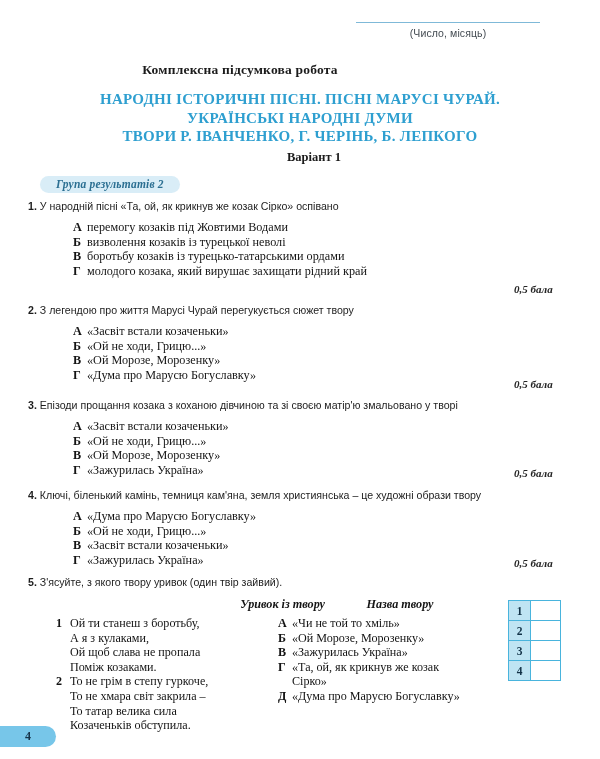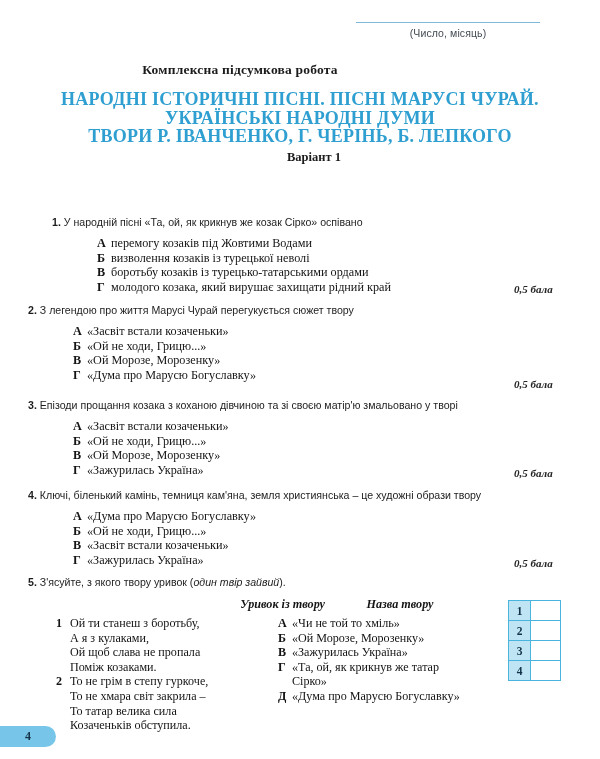--- a/index.html
+++ b/index.html
@@ -50,21 +50,21 @@
     font-weight: bold;
     color: #1b1b1b;
     letter-spacing: .2px;
   }
   .h-main {
     position: absolute;
     top: 90px;
     left: 0;
     width: 600px;
     text-align: center;
-    font-size: 18px;
+    font-size: 15px;
     font-weight: bold;
     color: #2e9fd0;
     line-height: 18.5px;
     letter-spacing: .25px;
   }
   .h-main div { white-space: nowrap; }
   .h-variant {
     position: absolute;
     top: 150px;
     left: 14px;
@@ -97,21 +97,21 @@
     width: 520px;
   }
   .q-stem {
     font-family: "Liberation Sans", "DejaVu Sans", sans-serif;
     font-size: 10.6px;
     color: #1d1d1d;
     line-height: 13px;
     white-space: nowrap;
   }
   .q-stem .q-num { font-weight: bold; }
-  .q-stem .q-em { font-style: italic; }
+  .q-stem .q-em { }
   .opts {
     margin-top: 7px;
     margin-left: 45px;
   }
   .opt {
     font-size: 12.2px;
     line-height: 14.6px;
     white-space: nowrap;
     color: #141414;
   }
@@ -213,22 +213,23 @@
   <div class="h-work">Комплексна підсумкова робота</div>
 
   <div class="h-main">
     <div>НАРОДНІ ІСТОРИЧНІ ПІСНІ. ПІСНІ МАРУСІ ЧУРАЙ.</div>
     <div>УКРАЇНСЬКІ НАРОДНІ ДУМИ</div>
     <div>ТВОРИ Р. ІВАНЧЕНКО, Г. ЧЕРІНЬ, Б. ЛЕПКОГО</div>
   </div>
 
   <div class="h-variant">Варіант 1</div>
 
-
-  <div class="q" style="top:216px;margin-left:24px;">
+  <div class="group-badge">Група результатів 2</div>
+
+  <div class="q" style="top:200px;">
     <div class="q-stem">
       <span class="q-num">1.</span>
       <span>У народній пісні «Та, ой, як крикнув же козак Сірко» оспівано</span>
     </div>
     <div class="opts">
       <div class="opt">
         <span class="letter">А</span><span>перемогу козаків під Жовтими Водами</span>
       </div>
       <div class="opt">
         <span class="letter">Б</span><span>визволення козаків із турецької неволі</span>
@@ -344,21 +345,21 @@
     <div class="match-item">
       <span class="mk">Б</span>
       <span class="mt">«Ой Морозе, Морозенку»</span>
     </div>
     <div class="match-item">
       <span class="mk">В</span>
       <span class="mt">«Зажурилась Україна»</span>
     </div>
     <div class="match-item">
       <span class="mk">Г</span>
-      <span class="mt">«Та, ой, як крикнув же татар
+      <span class="mt">«Та, ой, як крикнув же козак
 Сірко»</span>
     </div>
     <div class="match-item">
       <span class="mk">Д</span>
       <span class="mt">«Дума про Марусю Богуславку»</span>
     </div>
   </div>
 
   <table class="ans-grid">
     <tbody>

